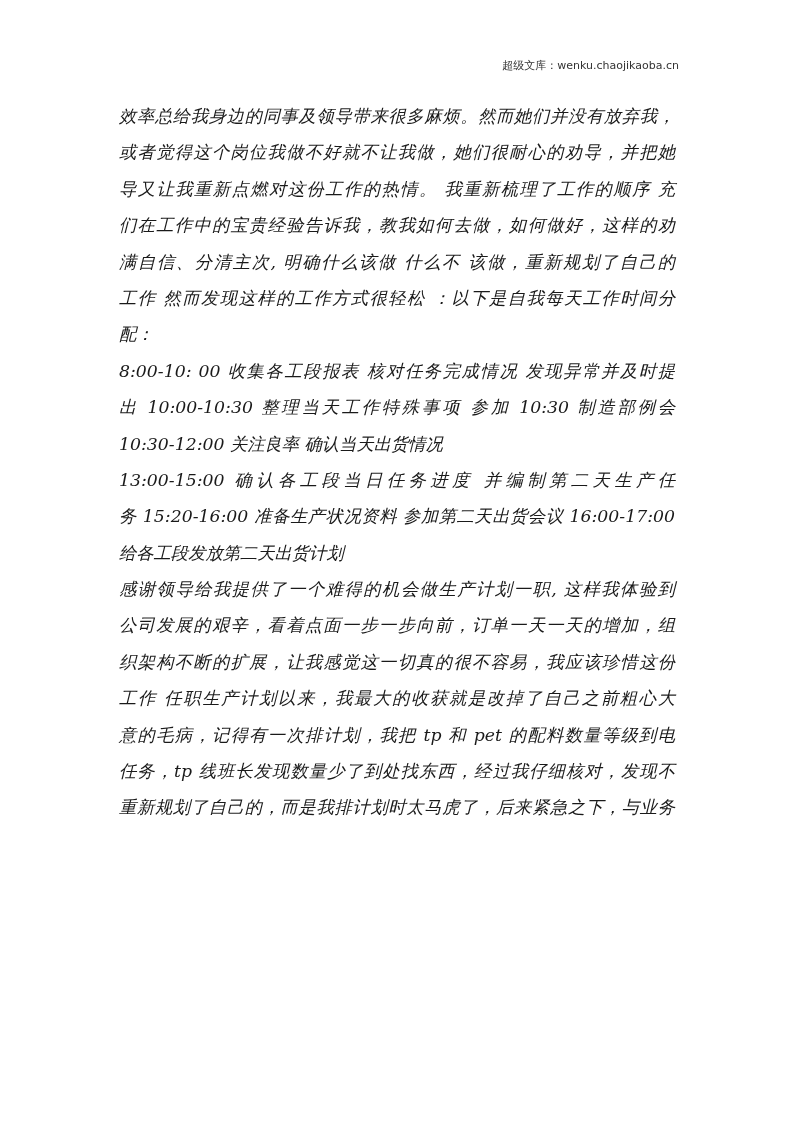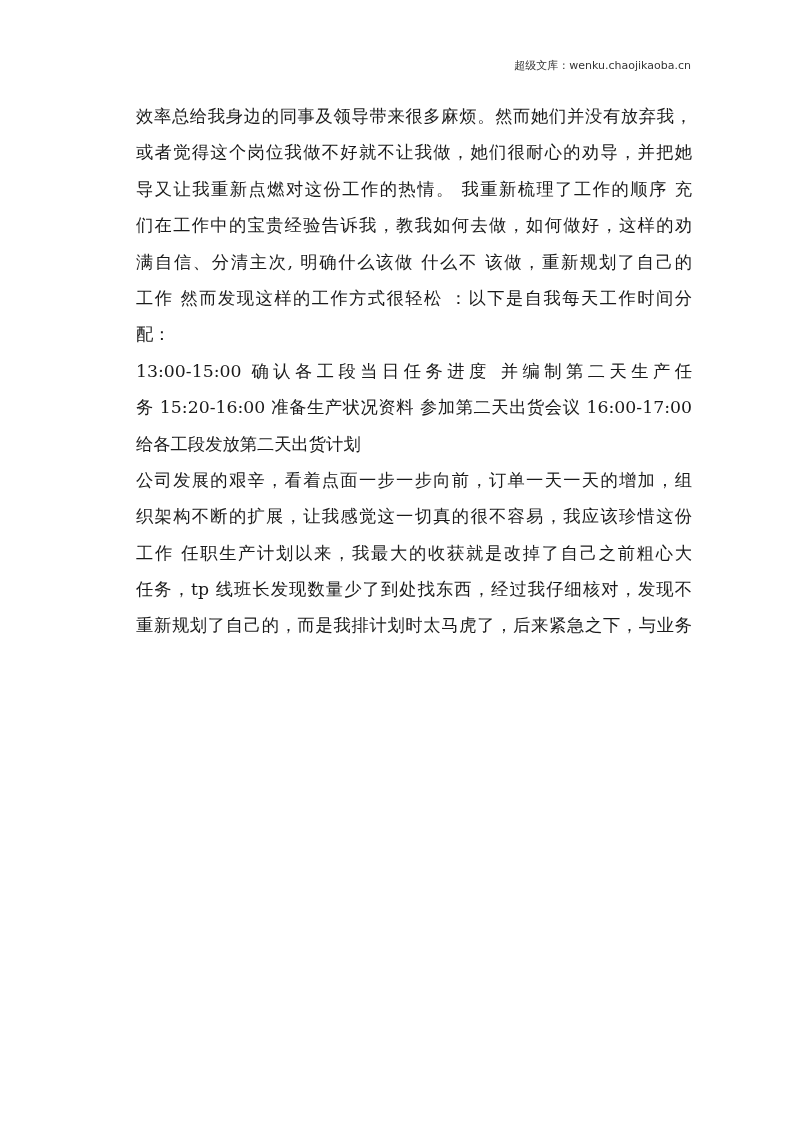--- a/index.html
+++ b/index.html
@@ -11,31 +11,32 @@
       width: 793px;
       height: 1122px;
       position: relative;
       overflow: hidden;
       font-family: "DejaVu Serif", "Liberation Serif", serif;
       color: #1a1a1a;
     }
     .header {
       position: absolute;
       top: 58px;
-      right: 102px;
+      right: 114px;
       font-size: 11px;
       color: #333333;
       font-family: "DejaVu Sans", "Liberation Sans", sans-serif;
       letter-spacing: 0px;
     }
     .content {
       position: absolute;
       top: 98px;
-      left: 136px;
+      left: 119px;
       width: 556px;
+      font-style: italic;
     }
     .line {
       height: 36.4px;
       line-height: 36.4px;
       font-size: 17.3px;
       white-space: nowrap;
       overflow: visible;
       text-align: justify;
       text-align-last: justify;
     }
@@ -53,27 +54,34 @@
   <div class="paragraph">
     <div class="line">效率总给我身边的同事及领导带来很多麻烦。然而她们并没有放弃我，</div>
     <div class="line">或者觉得这个岗位我做不好就不让我做，她们很耐心的劝导，并把她</div>
     <div class="line">导又让我重新点燃对这份工作的热情。 我重新梳理了工作的顺序 充</div>
     <div class="line">们在工作中的宝贵经验告诉我，教我如何去做，如何做好，这样的劝</div>
     <div class="line">满自信、分清主次, 明确什么该做  什么不 该做，重新规划了自己的</div>
     <div class="line">工作  然而发现这样的工作方式很轻松 ：以下是自我每天工作时间分</div>
     <div class="line last">配：</div>
   </div>
 
+  <div class="paragraph">
+    <div class="line">8:00-10: 00 收集各工段报表  核对任务完成情况  发现异常并及时提</div>
+    <div class="line">出  10:00-10:30 整理当天工作特殊事项   参加 10:30 制造部例会</div>
+    <div class="line last">10:30-12:00  关注良率 确认当天出货情况</div>
+  </div>
 
   <div class="paragraph">
     <div class="line">13:00-15:00  确认各工段当日任务进度  并编制第二天生产任</div>
     <div class="line">务 15:20-16:00 准备生产状况资料  参加第二天出货会议 16:00-17:00</div>
     <div class="line last">给各工段发放第二天出货计划</div>
   </div>
 
   <div class="paragraph">
+    <div class="line">感谢领导给我提供了一个难得的机会做生产计划一职, 这样我体验到</div>
     <div class="line">公司发展的艰辛，看着点面一步一步向前，订单一天一天的增加，组</div>
     <div class="line">织架构不断的扩展，让我感觉这一切真的很不容易，我应该珍惜这份</div>
     <div class="line">工作 任职生产计划以来，我最大的收获就是改掉了自己之前粗心大</div>
+    <div class="line">意的毛病，记得有一次排计划，我把 tp 和 pet 的配料数量等级到电</div>
     <div class="line">任务，tp 线班长发现数量少了到处找东西，经过我仔细核对，发现不</div>
     <div class="line">重新规划了自己的，而是我排计划时太马虎了，后来紧急之下，与业务</div>
   </div>
 </div>
 
 </body></html>

